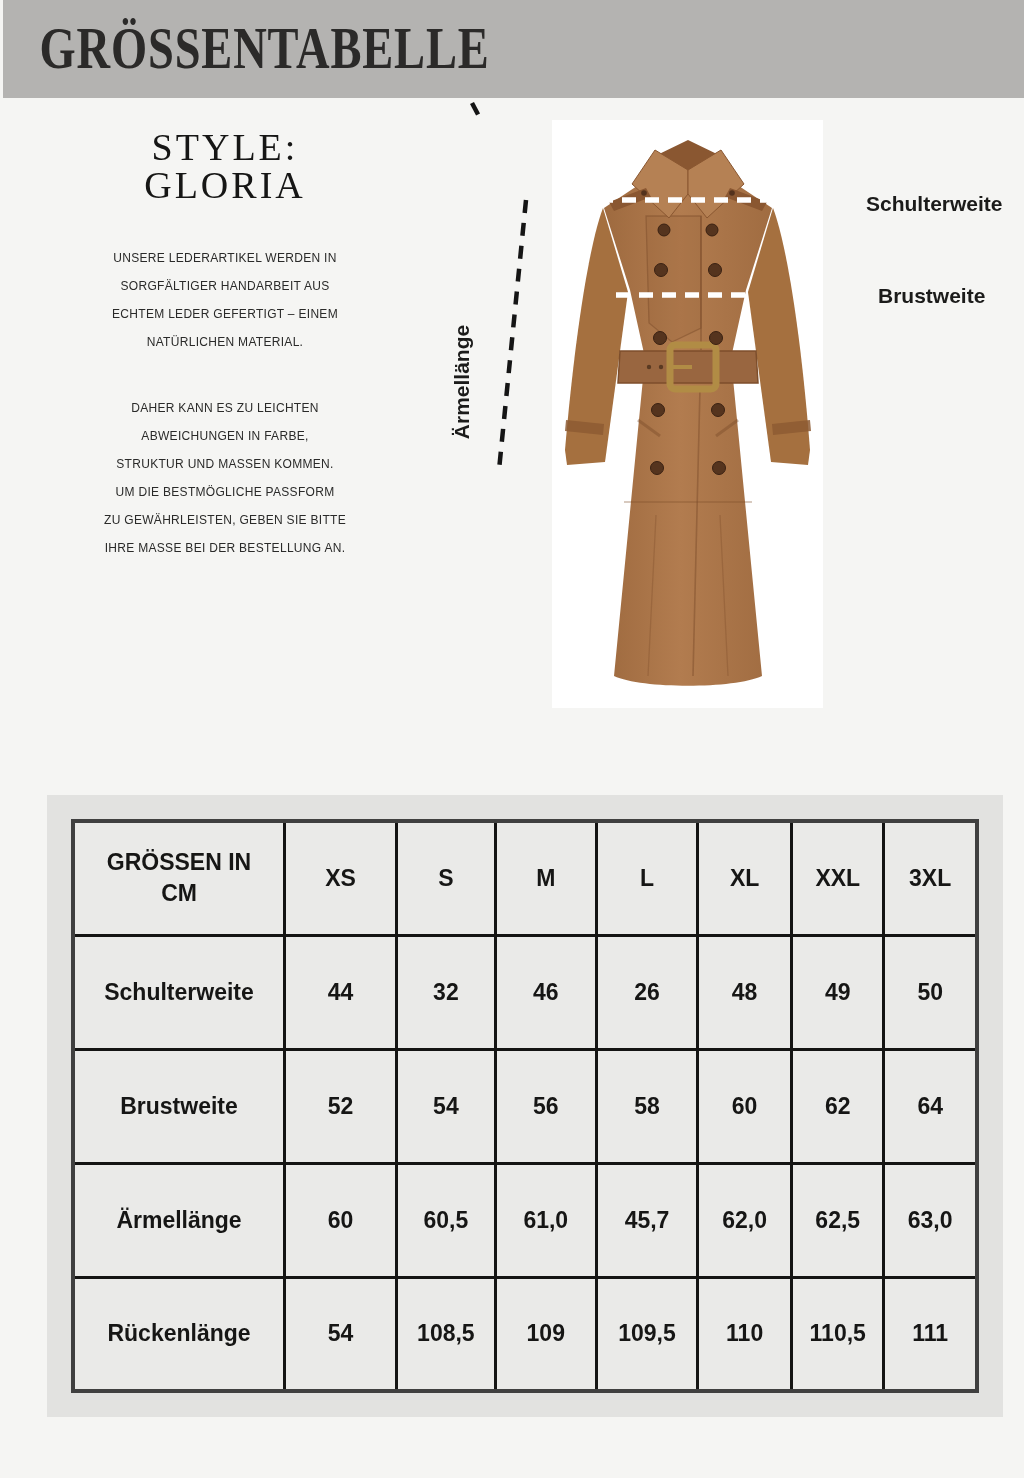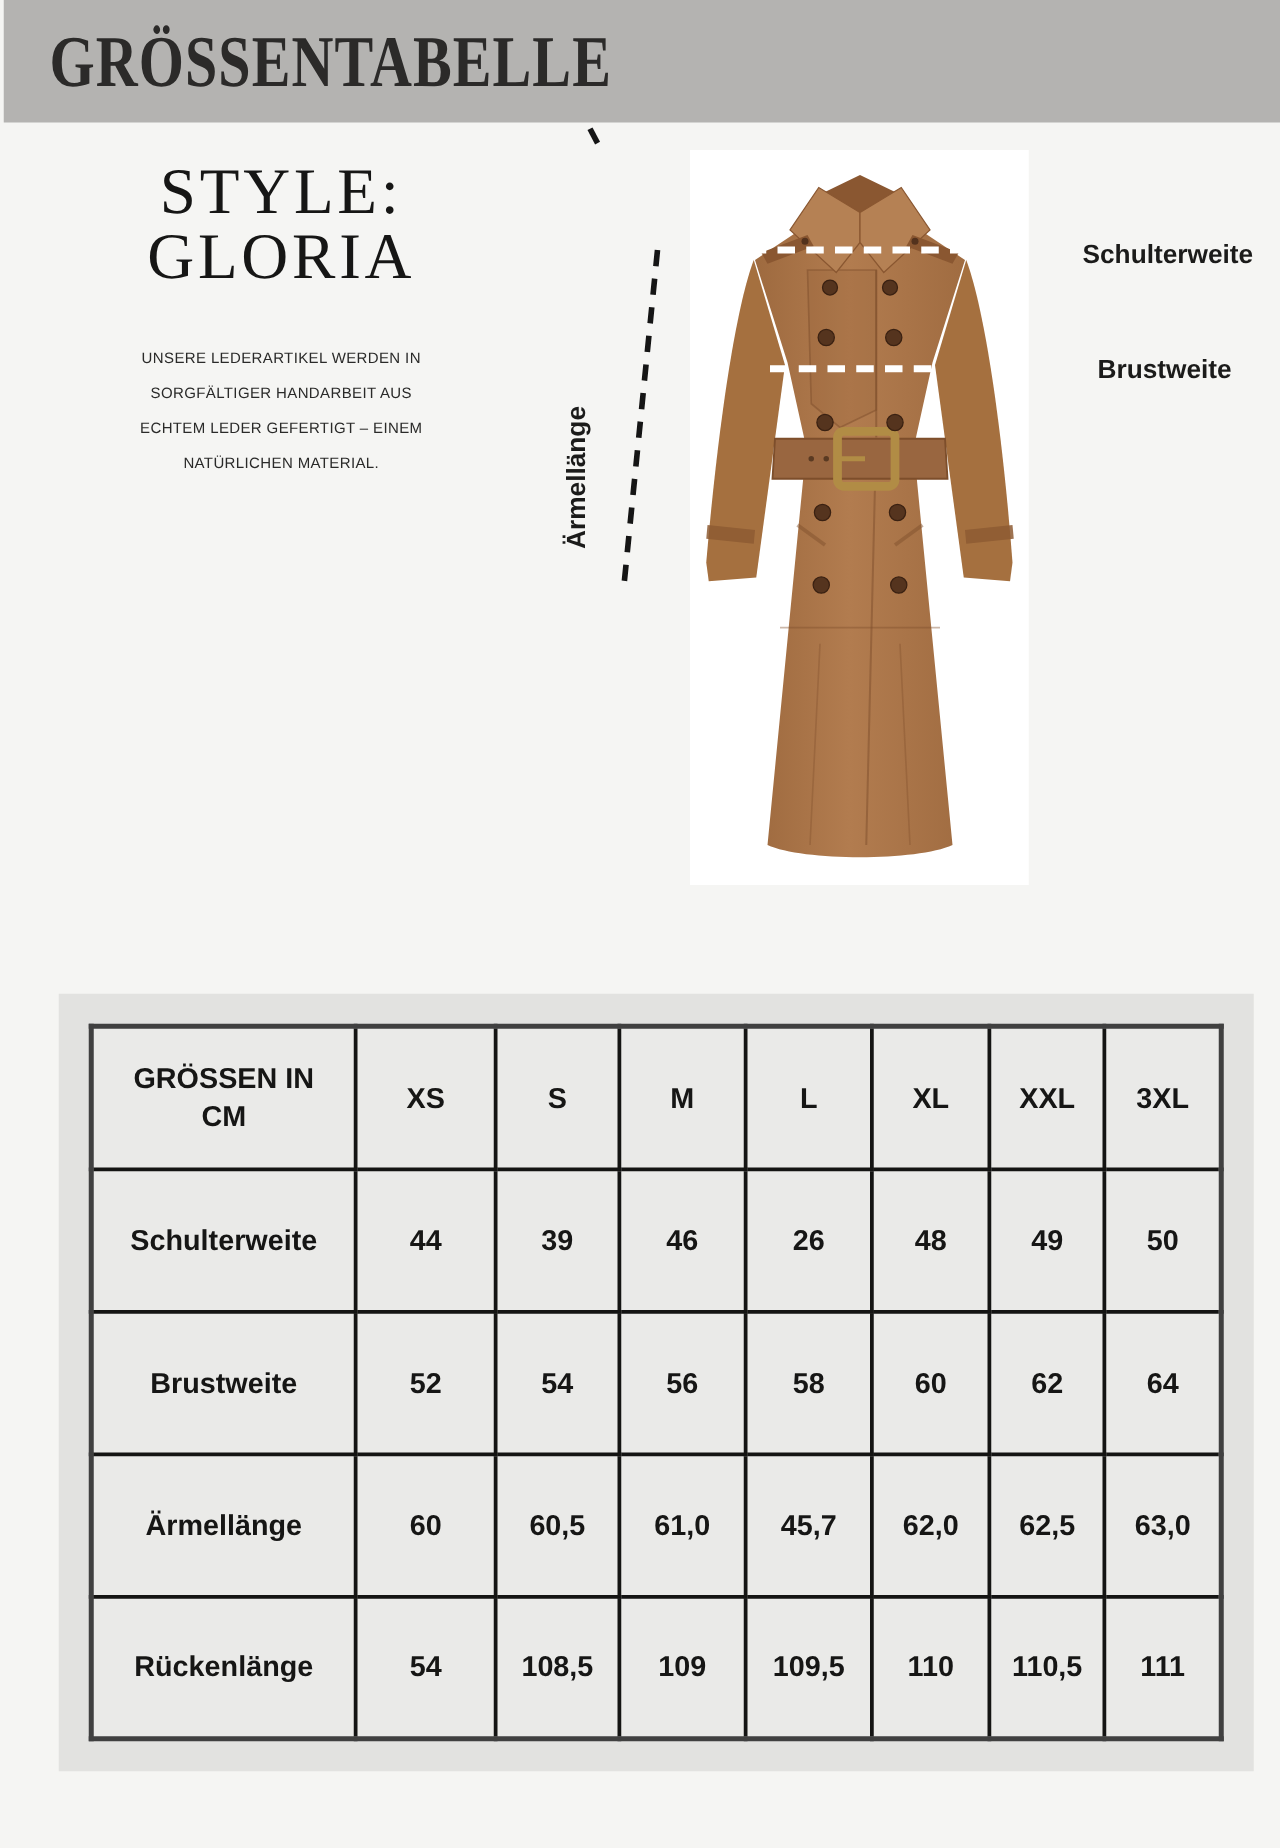--- a/index.html
+++ b/index.html
@@ -10,21 +10,21 @@
   
   .header-bar { position: absolute; left: 3px; top: 0; width: 1024px; height: 98px;
     background: #b4b3b1; display: flex; align-items: center; justify-content: flex-start; }
   .header-bar h1 { font-family: "Liberation Serif", serif; font-weight: 700;
     font-size: 54px; letter-spacing: 1px; color: #2b2a29;
     transform: scale(0.86, 1.08); white-space: nowrap; }
 
   
   .style-col { position: absolute; left: 15px; top: 128px; width: 420px; text-align: center; color: #1d1d1c; }
   .style-title { font-family: "Liberation Serif", serif; font-weight: 400;
-    font-size: 52px; line-height: 1.0; letter-spacing: 3px; color: #161615; }
+    font-size: 38px; line-height: 1.0; letter-spacing: 3px; color: #161615; }
   .style-title .line { display: block; }
   .para { margin-top: 38px; font-size: 12px; line-height: 28px; letter-spacing: 0.3px;
     color: #2a2a29; white-space: pre-line; }
   .para.first { margin-top: 40px; }
 
   
   .photo { position: absolute; left: 552px; top: 120px; width: 271px; height: 588px; background: #ffffff; }
   .photo svg { position: absolute; inset: 0; }
 
   
@@ -60,20 +60,26 @@
 
   <section class="style-col">
     <h2 class="style-title">
       <span class="line">STYLE:</span>
       <span class="line">GLORIA</span>
     </h2>
     <p class="para first">UNSERE LEDERARTIKEL WERDEN IN
 SORGFÄLTIGER HANDARBEIT AUS
 ECHTEM LEDER GEFERTIGT – EINEM
 NATÜRLICHEN MATERIAL.</p>
+    <p class="para">DAHER KANN ES ZU LEICHTEN
+ABWEICHUNGEN IN FARBE,
+STRUKTUR UND MASSEN KOMMEN.
+UM DIE BESTMÖGLICHE PASSFORM
+ZU GEWÄHRLEISTEN, GEBEN SIE BITTE
+IHRE MASSE BEI DER BESTELLUNG AN.</p>
   </section>
 
   <figure class="photo">
     <svg viewBox="0 0 271 588">
       <defs>
         <linearGradient id="suede" x1="0" y1="0" x2="1" y2="0">
           <stop offset="0" stop-color="#9e6a3f"></stop>
           <stop offset="0.45" stop-color="#b27c4f"></stop>
           <stop offset="1" stop-color="#a06c41"></stop>
         </linearGradient>
@@ -163,21 +169,21 @@
           <th>L</th>
           <th>XL</th>
           <th>XXL</th>
           <th>3XL</th>
         </tr>
       </thead>
       <tbody>
         <tr>
           <td>Schulterweite</td>
           <td>44</td>
-          <td>39</td>
+          <td>32</td>
           <td>46</td>
           <td>26</td>
           <td>48</td>
           <td>49</td>
           <td>50</td>
         </tr>
         <tr>
           <td>Brustweite</td>
           <td>52</td>
           <td>54</td>

